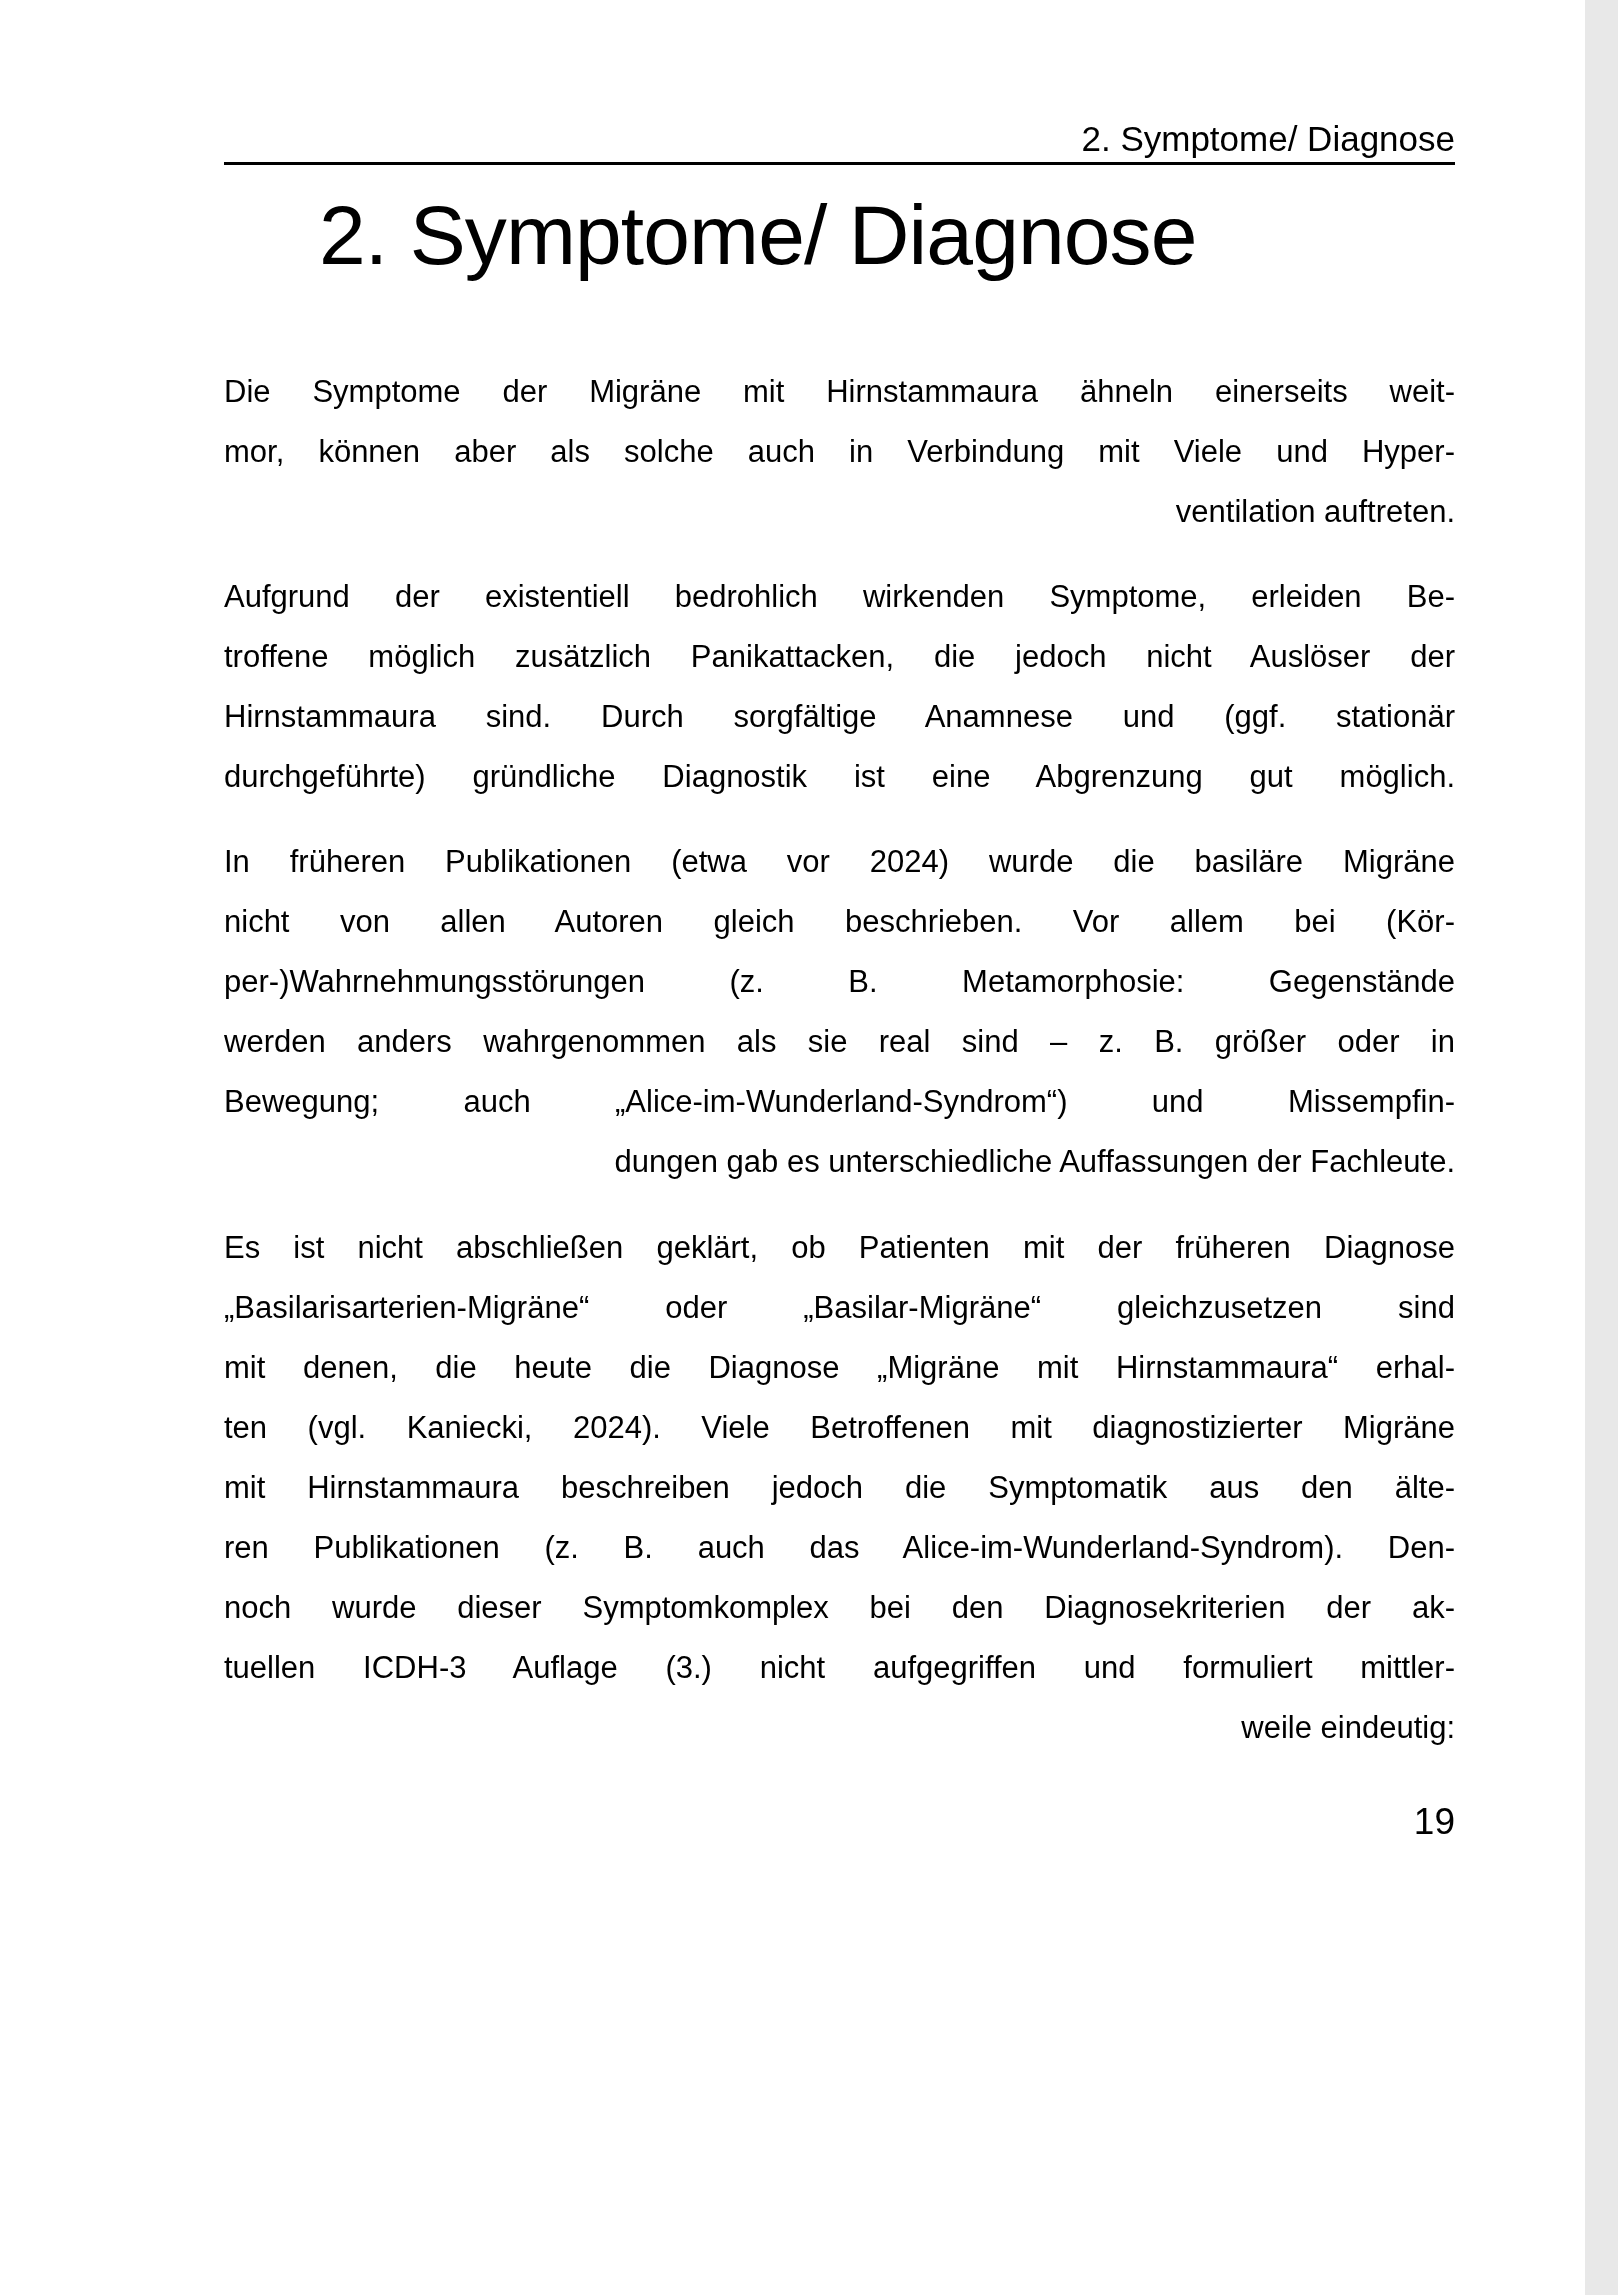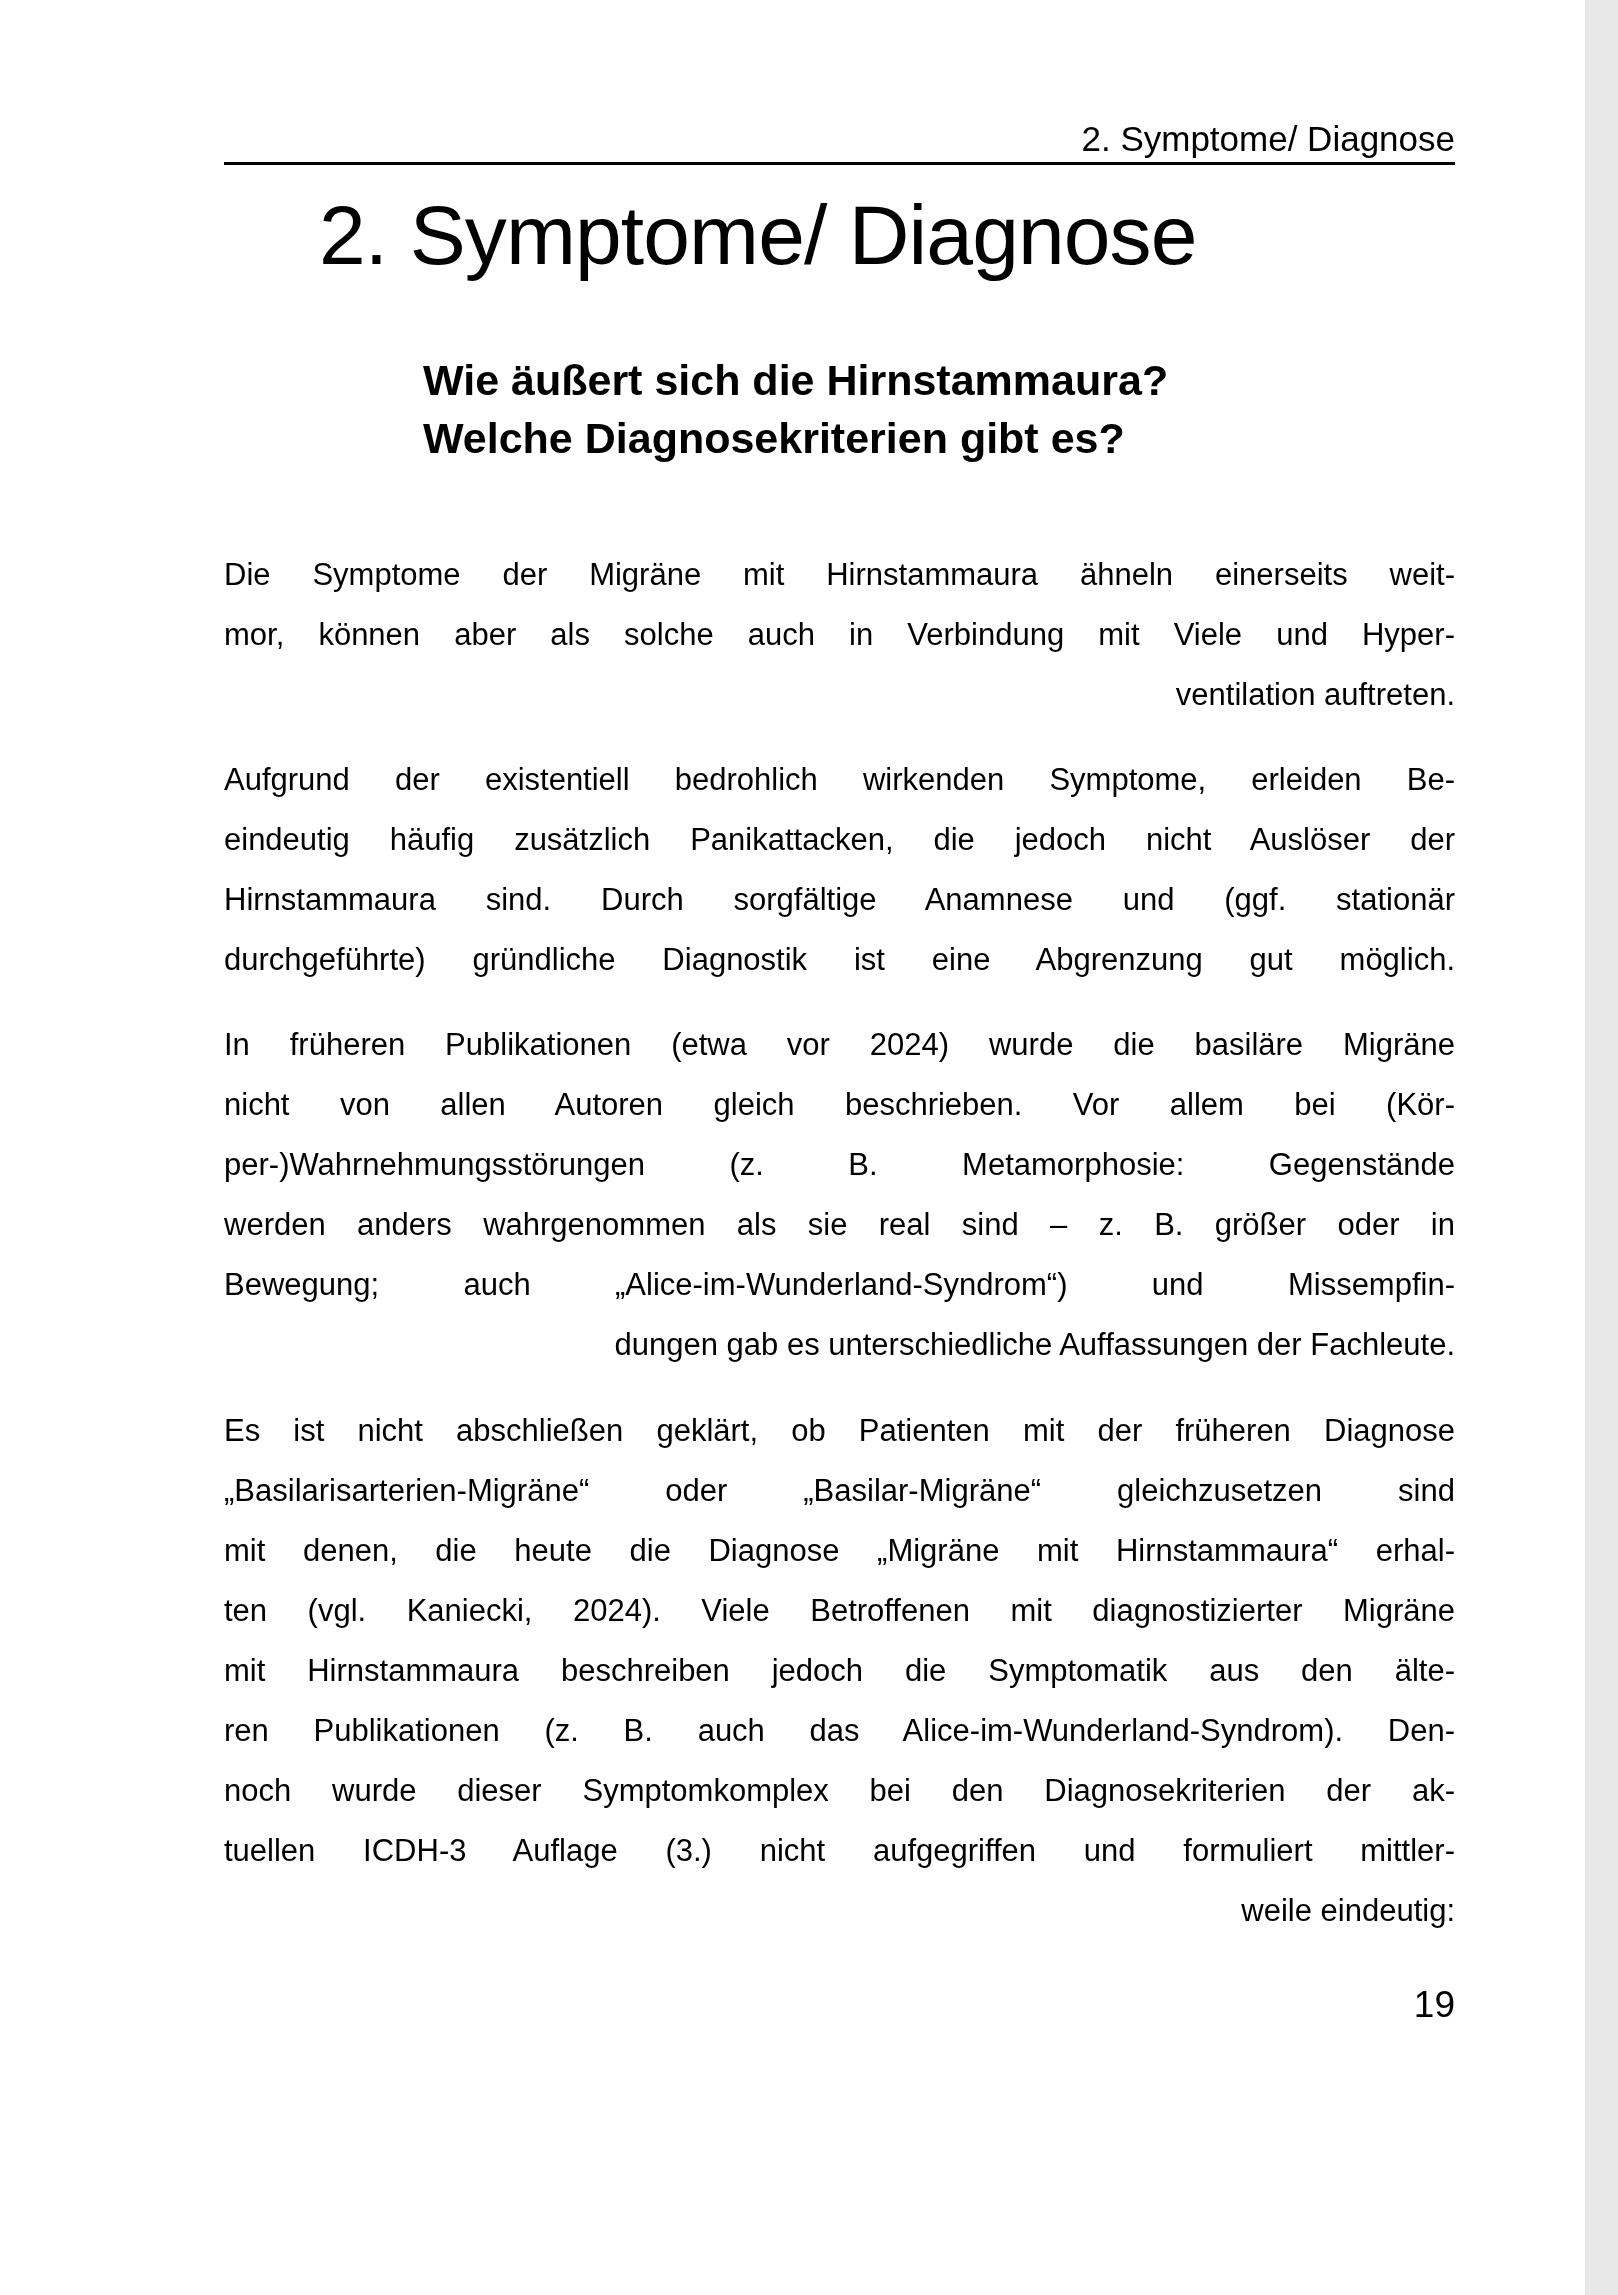--- a/index.html
+++ b/index.html
@@ -68,36 +68,32 @@
 
 <div class="page">
   <div class="content">
 
     <div class="running-head">2. Symptome/ Diagnose</div>
 
     <div class="rule"></div>
 
     <h1 class="chapter-title">2. Symptome/ Diagnose</h1>
 
-    <div class="subtitle">
-      <div>Wie äußert sich die Hirnstammaura?</div>
-      <div>Welche Diagnosekriterien gibt es?</div>
-    </div>
 
     <div class="bodytext">
 
       <div class="para">
         <div class="line fill">Die Symptome der Migräne mit Hirnstammaura ähneln einerseits weit-</div>
         <div class="line fill">mor, können aber als solche auch in Verbindung mit Viele und Hyper-</div>
         <div class="line last">ventilation auftreten.</div>
       </div>
 
       <div class="para">
         <div class="line fill">Aufgrund der existentiell bedrohlich wirkenden Symptome, erleiden Be-</div>
-        <div class="line fill">eindeutig häufig zusätzlich Panikattacken, die jedoch nicht Auslöser der</div>
+        <div class="line fill">troffene möglich zusätzlich Panikattacken, die jedoch nicht Auslöser der</div>
         <div class="line fill">Hirnstammaura sind. Durch sorgfältige Anamnese und (ggf. stationär</div>
         <div class="line fill">durchgeführte) gründliche Diagnostik ist eine Abgrenzung gut möglich.</div>
       </div>
 
       <div class="para">
         <div class="line fill">In früheren Publikationen (etwa vor 2024) wurde die basiläre Migräne</div>
         <div class="line fill">nicht von allen Autoren gleich beschrieben. Vor allem bei (Kör-</div>
         <div class="line fill">per-)Wahrnehmungsstörungen (z. B. Metamorphosie: Gegenstände</div>
         <div class="line fill">werden anders wahrgenommen als sie real sind – z. B. größer oder in</div>
         <div class="line fill">Bewegung; auch „Alice-im-Wunderland-Syndrom“) und Missempfin-</div>

